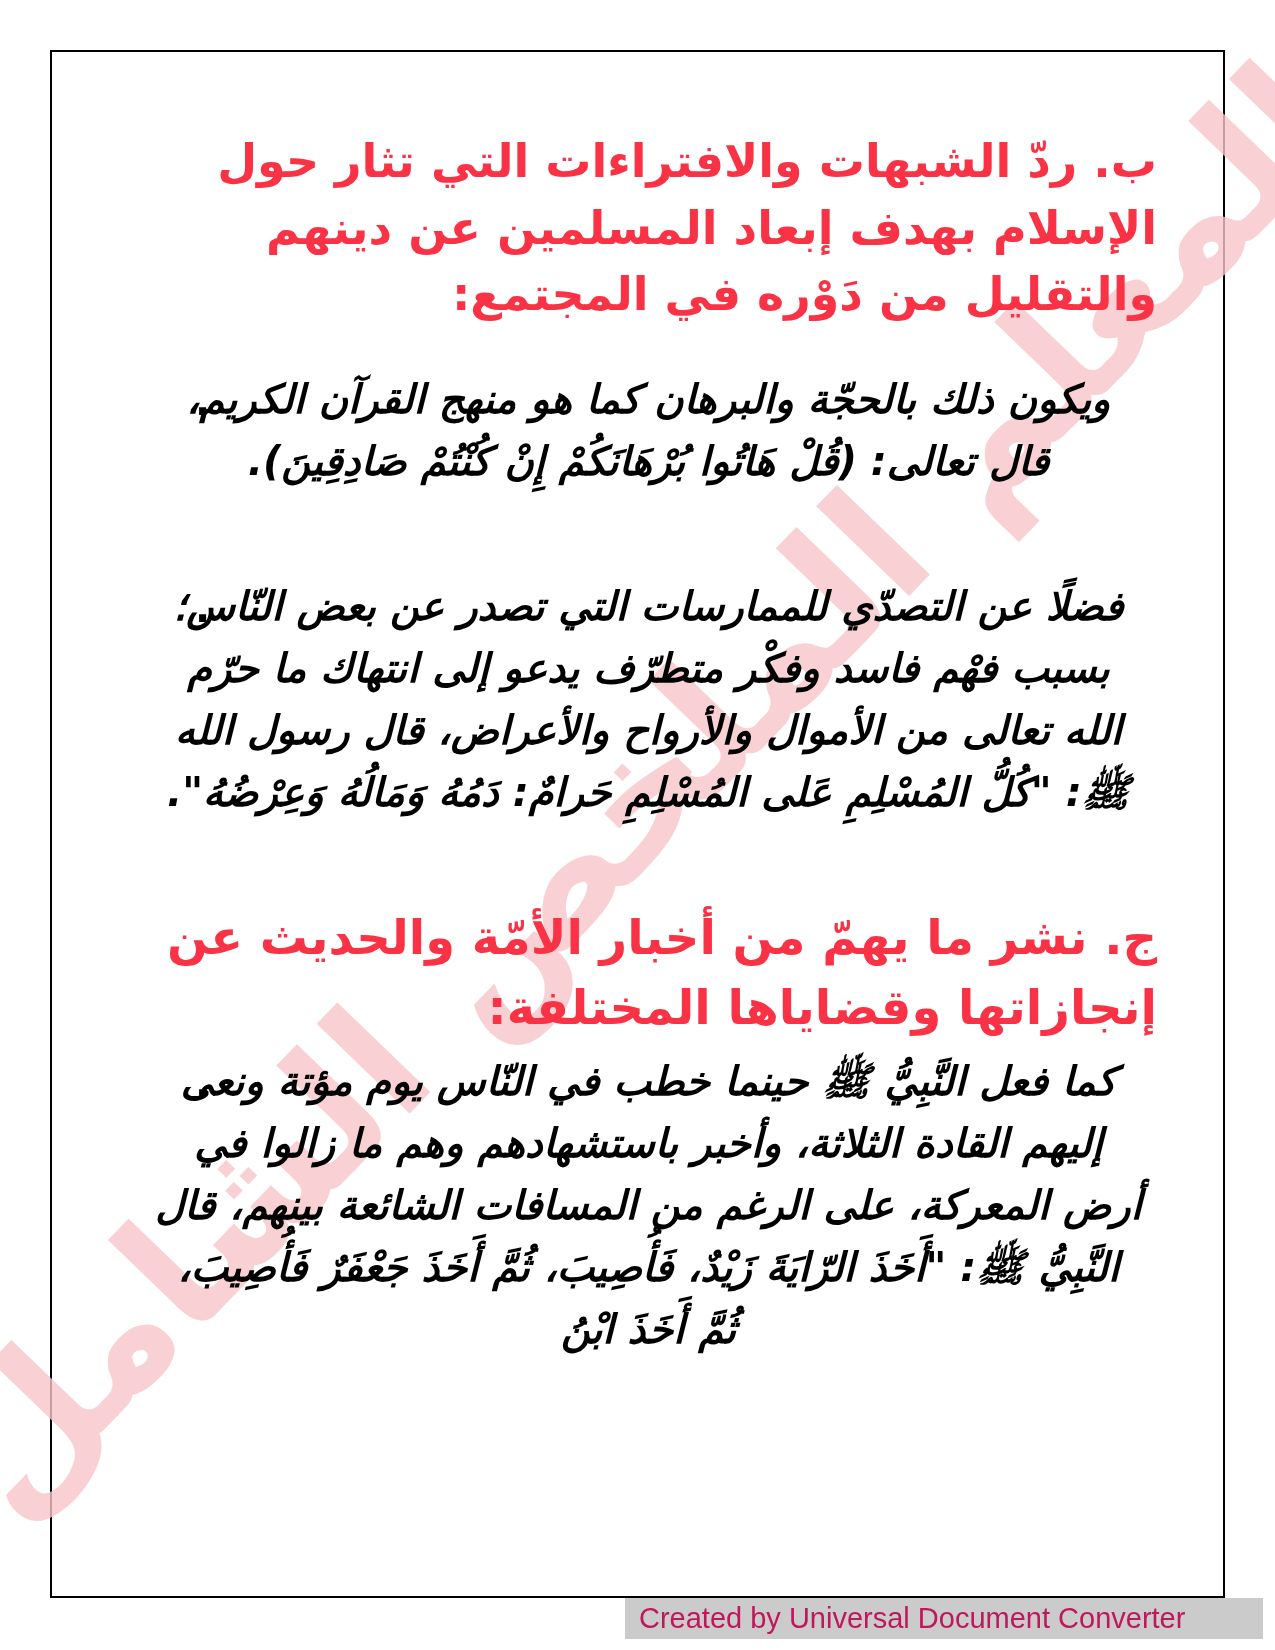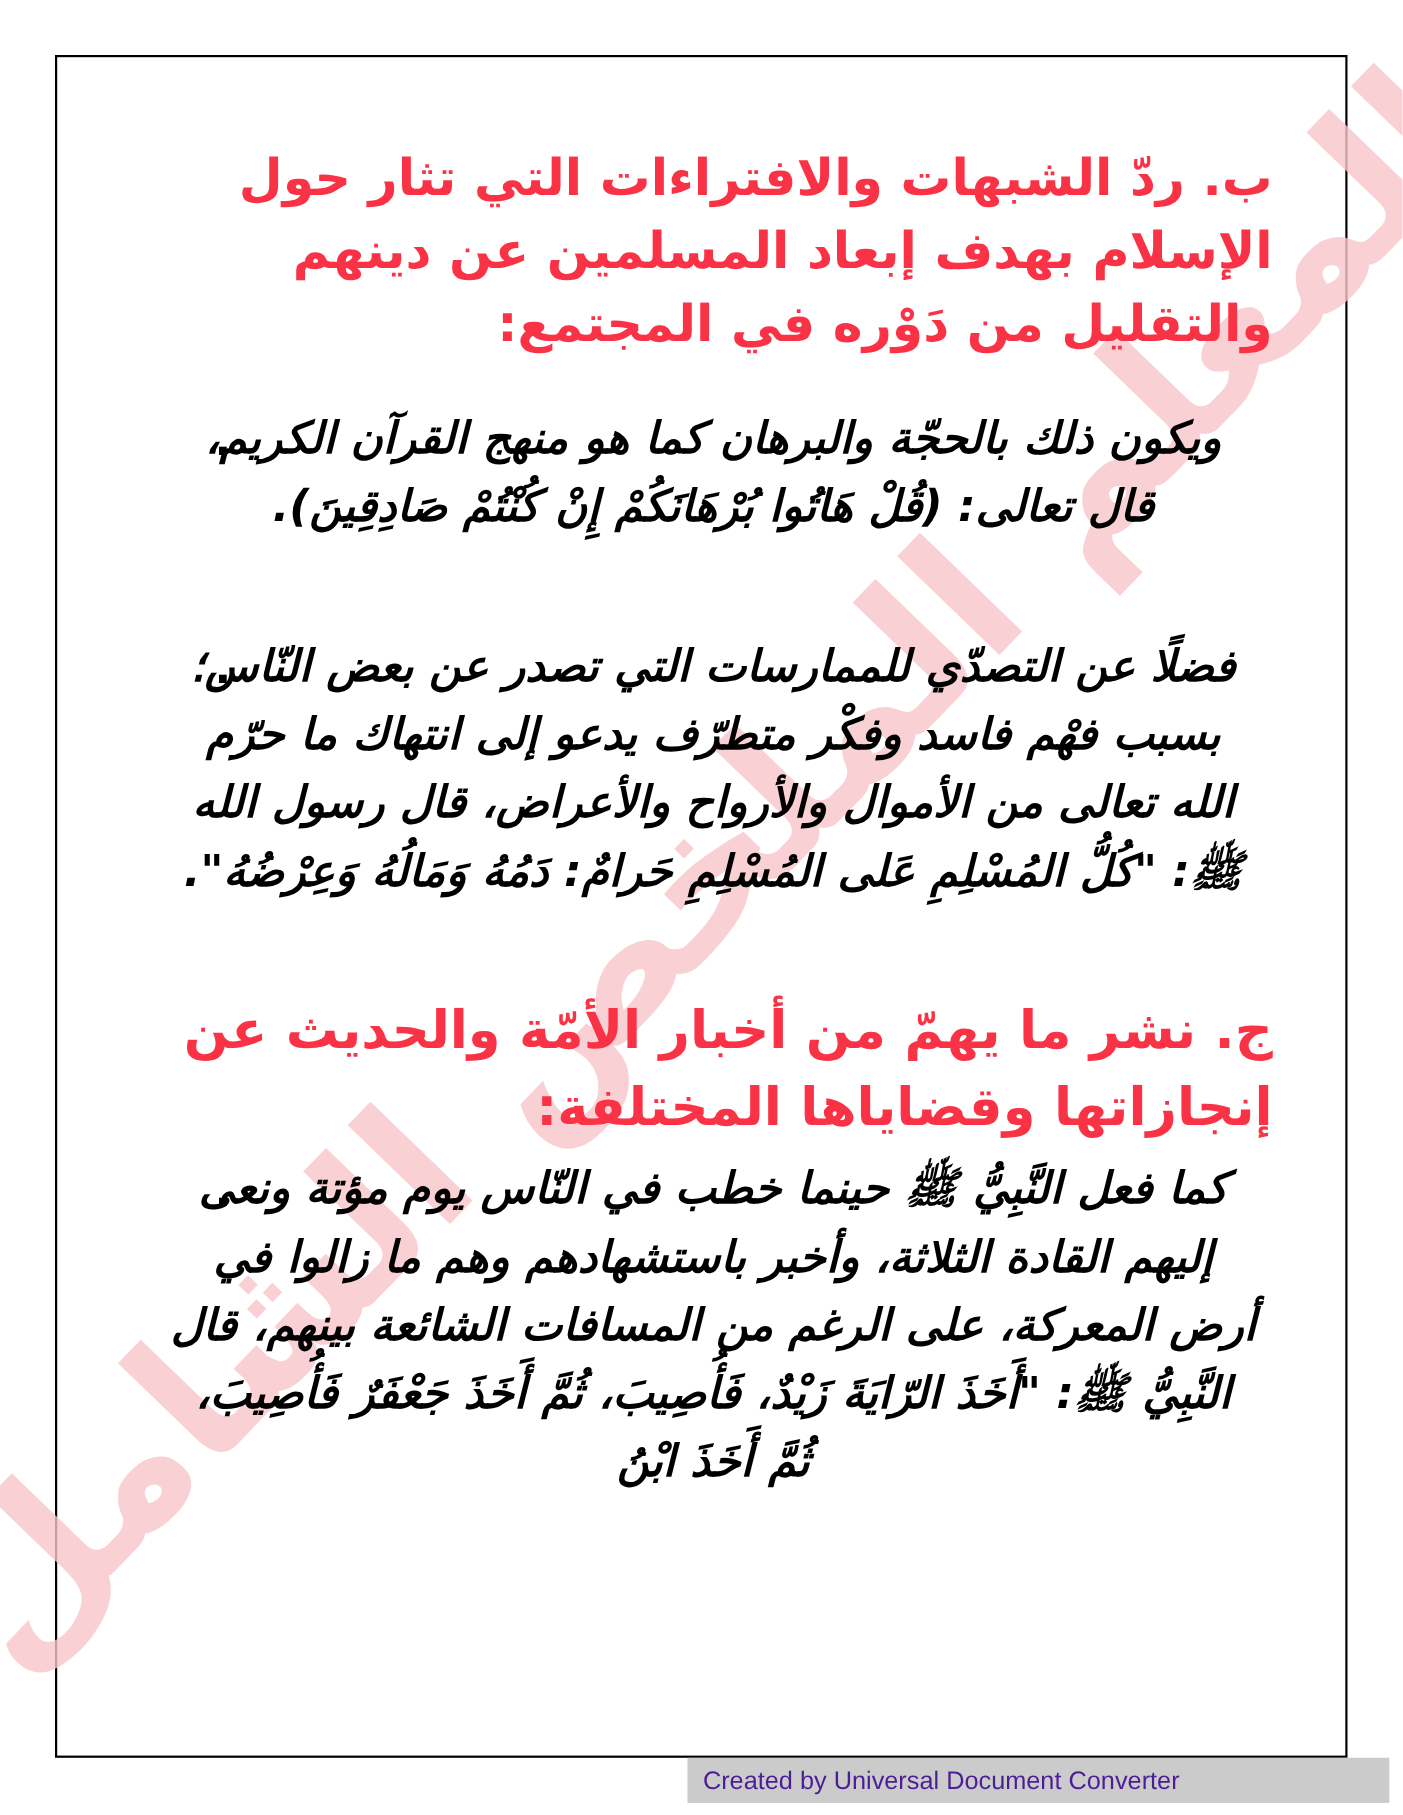--- a/index.html
+++ b/index.html
@@ -101,23 +101,23 @@
     height: 41px;
     background: #cbcbcb;
     z-index: 3;
     direction: ltr;
     text-align: left;
     box-sizing: border-box;
     padding-left: 14px;
   }
   .udc-bar .udc-text {
     font-family: "Liberation Sans", "DejaVu Sans", sans-serif;
-    font-size: 23px;
+    font-size: 29px;
     line-height: 41px;
-    color: #4c1d95;
+    color: #be185d;
     white-space: nowrap;
   }
 </style>
 </head>
 <body>
 
 <div class="page-border"></div>
 
 <div class="watermark">المعلم الملخص الشامل</div>
 

